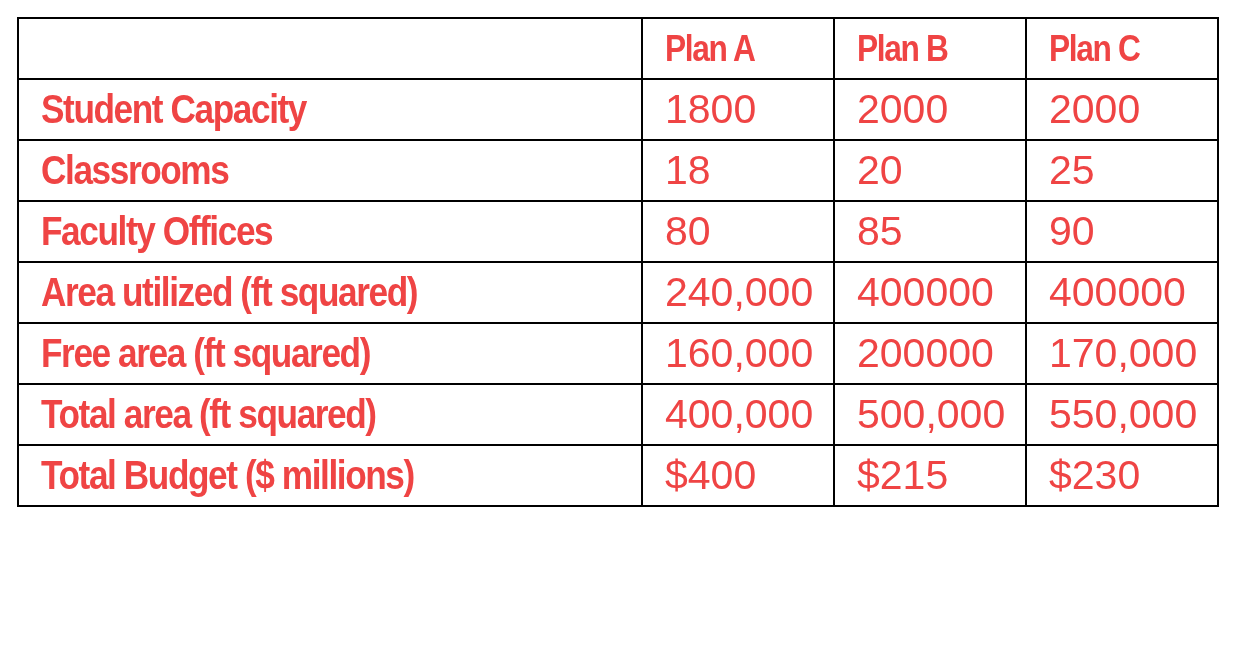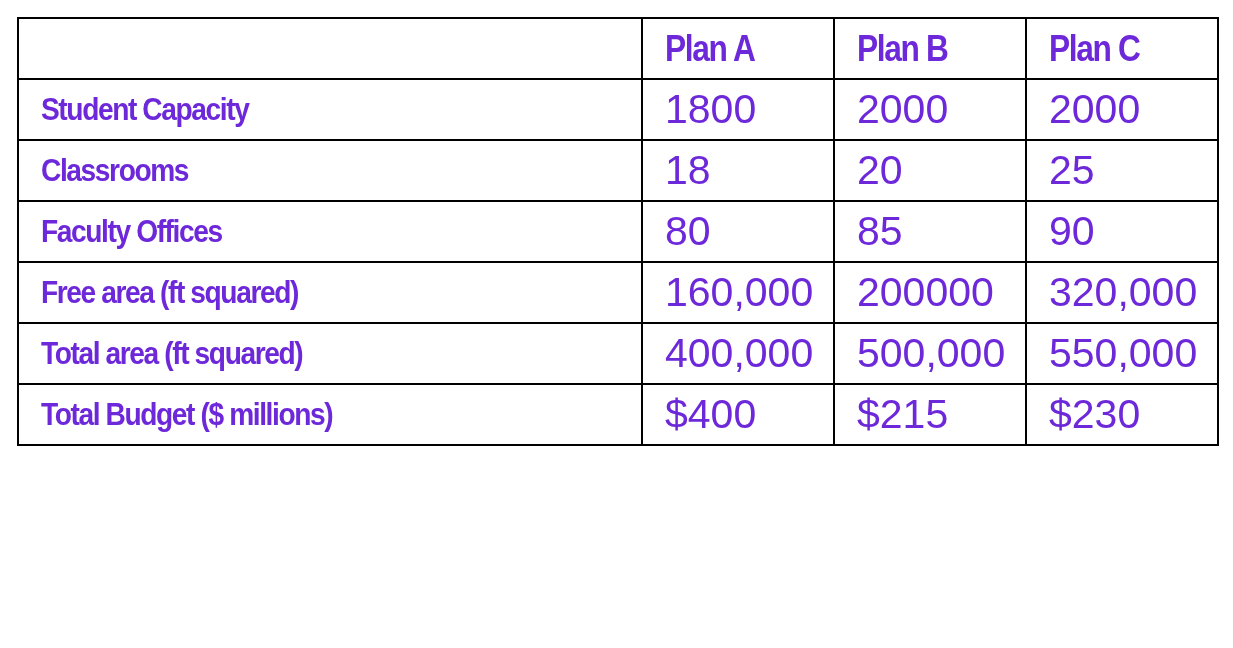--- a/index.html
+++ b/index.html
@@ -9,40 +9,40 @@
       left: 17px; top: 17px;
       border-collapse: collapse;
       table-layout: fixed;
       width: 1201px;
     }
     table.grid td, table.grid th {
       border: 2px solid #000000;
       height: 57px;
       padding: 0 20px 0 22px;
       box-sizing: border-box;
-      color: #6d28d9;
+      color: #ef4444;
       white-space: nowrap;
       overflow: hidden;
     }
     table.grid tr { height: 61px; }
     col.c-label { width: 624px; }
     col.c-plan { width: 192px; }
     th.plan-head {
       font-family: "Liberation Sans", sans-serif;
       font-weight: bold;
       font-size: 36px;
       text-align: left;
       padding-left: 22px;
       letter-spacing: -1.5px;
       transform-origin: left center;
     }
     td.row-label {
       font-family: "Liberation Sans", sans-serif;
       font-weight: bold;
-      font-size: 32px;
+      font-size: 40px;
       text-align: left;
       letter-spacing: -1.6px;
     }
     td.row-label span, th.plan-head span {
       display: inline-block;
       transform: scaleX(0.88);
       transform-origin: left center;
     }
     td.value {
       font-family: "Liberation Sans", sans-serif;
@@ -83,24 +83,30 @@
       <td class="value">20</td>
       <td class="value">25</td>
     </tr>
     <tr>
       <td class="row-label"><span>Faculty Offices</span></td>
       <td class="value">80</td>
       <td class="value">85</td>
       <td class="value">90</td>
     </tr>
     <tr>
+      <td class="row-label"><span>Area utilized (ft squared)</span></td>
+      <td class="value">240,000</td>
+      <td class="value">400000</td>
+      <td class="value">400000</td>
+    </tr>
+    <tr>
       <td class="row-label"><span>Free area (ft squared)</span></td>
       <td class="value">160,000</td>
       <td class="value">200000</td>
-      <td class="value">320,000</td>
+      <td class="value">170,000</td>
     </tr>
     <tr>
       <td class="row-label"><span>Total area (ft squared)</span></td>
       <td class="value">400,000</td>
       <td class="value">500,000</td>
       <td class="value">550,000</td>
     </tr>
     <tr>
       <td class="row-label"><span>Total Budget ($ millions)</span></td>
       <td class="value">$400</td>

